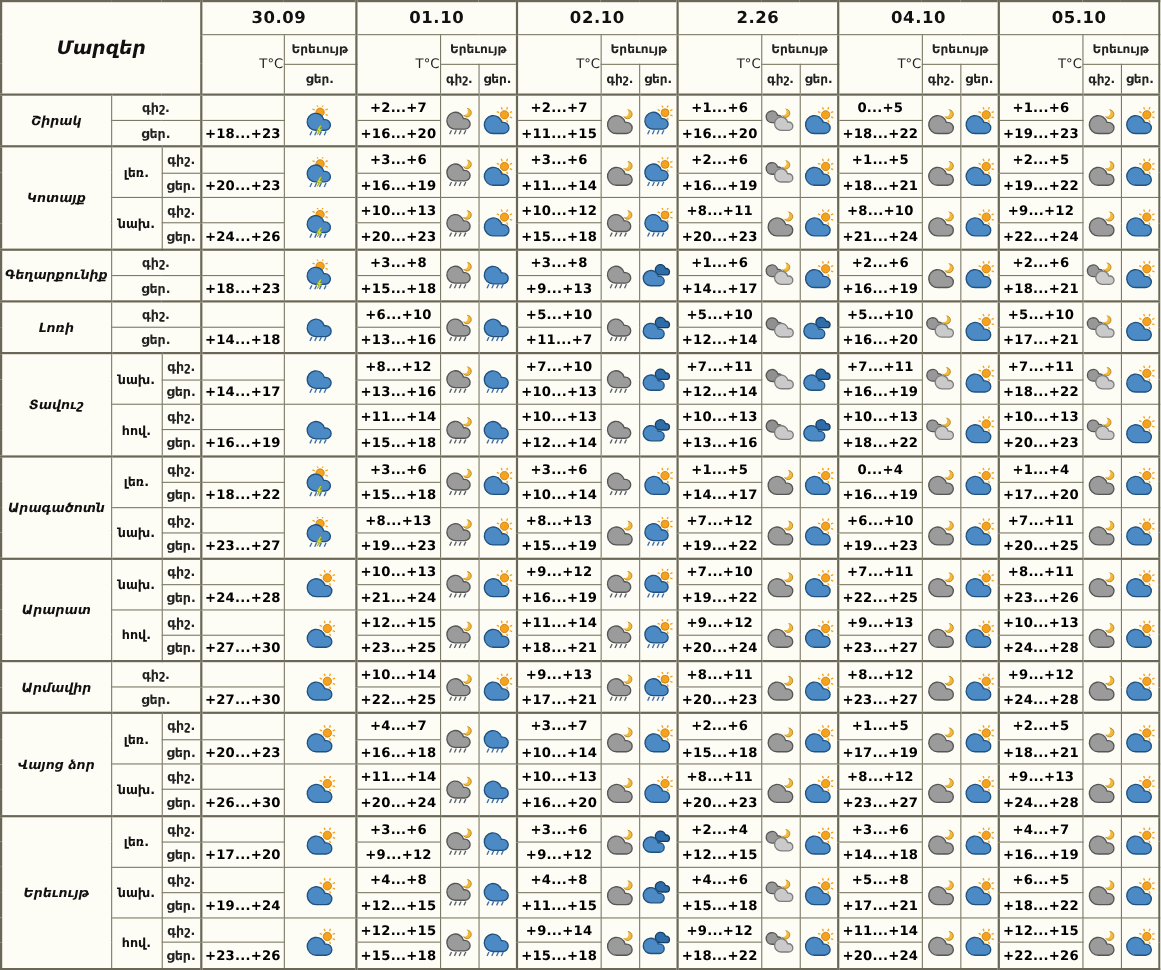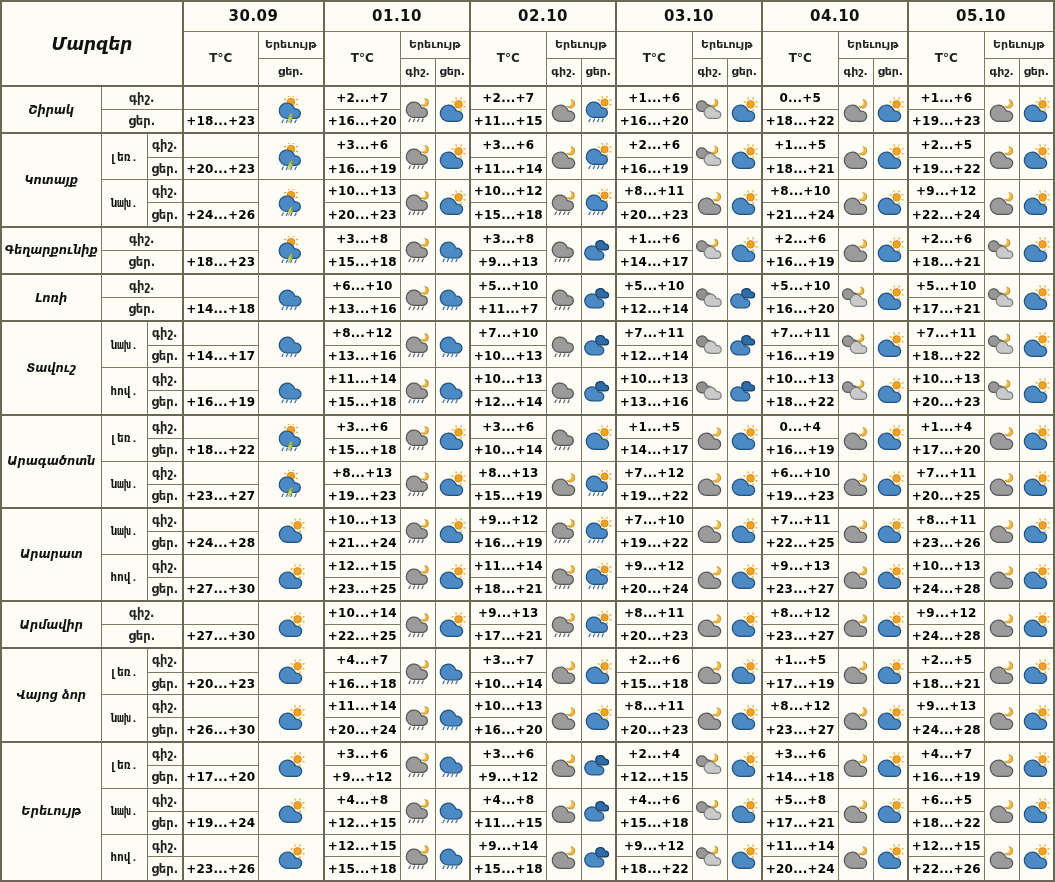--- a/index.html
+++ b/index.html
@@ -4,25 +4,25 @@
 <style>
   html,body{margin:0;padding:0;background:#fdfcf5;}
   table{border-collapse:collapse;table-layout:fixed;width:1055px;height:882px;
         border:2px solid #6b6756;font-family:"DejaVu Sans","Liberation Sans",sans-serif;}
   td,th{border:1px solid #7d7967;padding:0;text-align:center;vertical-align:middle;overflow:hidden;}
   thead tr.r-date{height:30px}
   thead tr.r-sub{height:27px}
   thead tr.r-dn{height:28px}
   .marzer{font-size:17px;font-weight:bold;font-style:italic;color:#111;margin-top:48px;}
   .date{font-size:15px;font-weight:bold;color:#111;letter-spacing:.5px;margin-left:32px;}
-  .tlab{font-size:12px;font-weight:bold;color:#222;}
+  .tlab{font-size:12px;font-weight:normal;color:#222;text-align:right;}
   .phen{font-size:11px;font-weight:bold;color:#222;}
   .dnh{font-size:11px;font-weight:bold;color:#222;}
   .region-name{font-size:11.5px;font-weight:bold;color:#111;font-style:italic;}
-  .zone{font-size:11.5px;font-weight:bold;color:#111;font-family:Liberation Mono, monospace;}
+  .zone{font-size:11.5px;font-weight:bold;color:#111;}
   .dn{font-size:11.5px;font-weight:bold;color:#222;}
   .temp{font-size:12px;font-weight:bold;color:#000;letter-spacing:.2px;white-space:nowrap;}
   .region-sep td{border-top:2px solid #6b6756;}
   .sec{border-left:2px solid #6b6756;}
   td.icon svg{display:block;margin:0 auto;}
 </style>
 </head>
 <body>
 
 <table>
@@ -47,21 +47,21 @@
     <col style="width:76px">
       <col style="width:35px">
       <col style="width:35px">
   </colgroup>
   <thead>
     <tr class="r-date">
       <th class="marzer" rowspan="3" colspan="3">Մարզեր</th>
       <th class="date sec" colspan="2">30.09</th>
       <th class="date sec" colspan="3">01.10</th>
       <th class="date sec" colspan="3">02.10</th>
-      <th class="date sec" colspan="3">03.10</th>
+      <th class="date sec" colspan="3">2.26</th>
       <th class="date sec" colspan="3">04.10</th>
       <th class="date sec" colspan="3">05.10</th>
     </tr>
     <tr class="r-sub">
       <th class="tlab sec" rowspan="2">T°C</th>
       <th class="phen">Երեւույթ</th>
       <th class="tlab sec" rowspan="2">T°C</th>
       <th class="phen" colspan="2">Երեւույթ</th>
       <th class="tlab sec" rowspan="2">T°C</th>
       <th class="phen" colspan="2">Երեւույթ</th>

